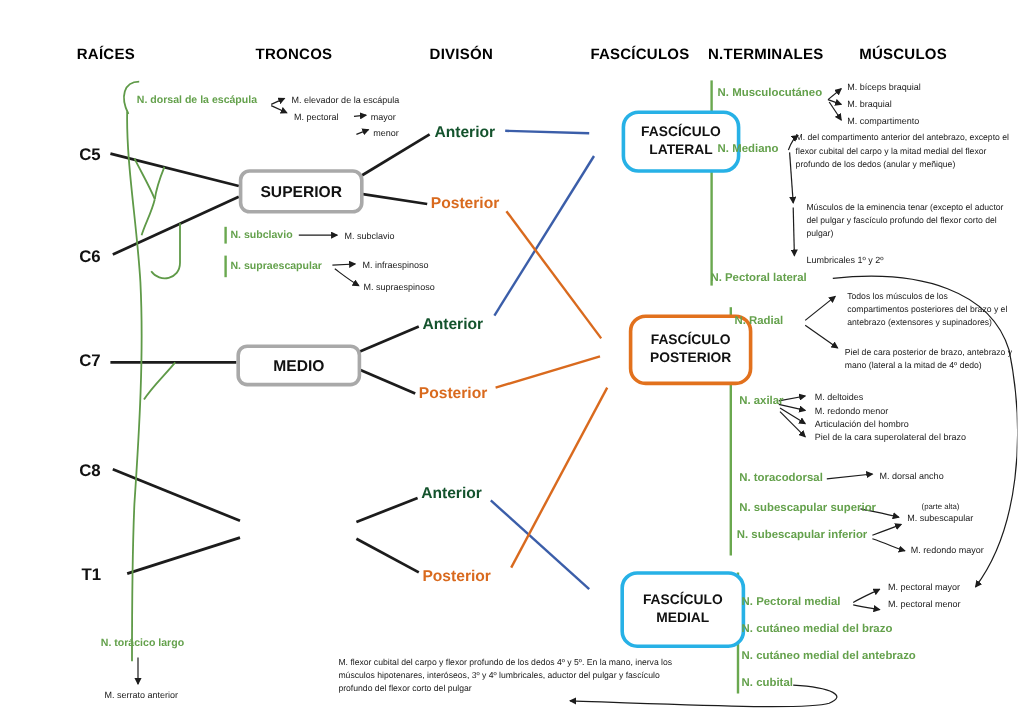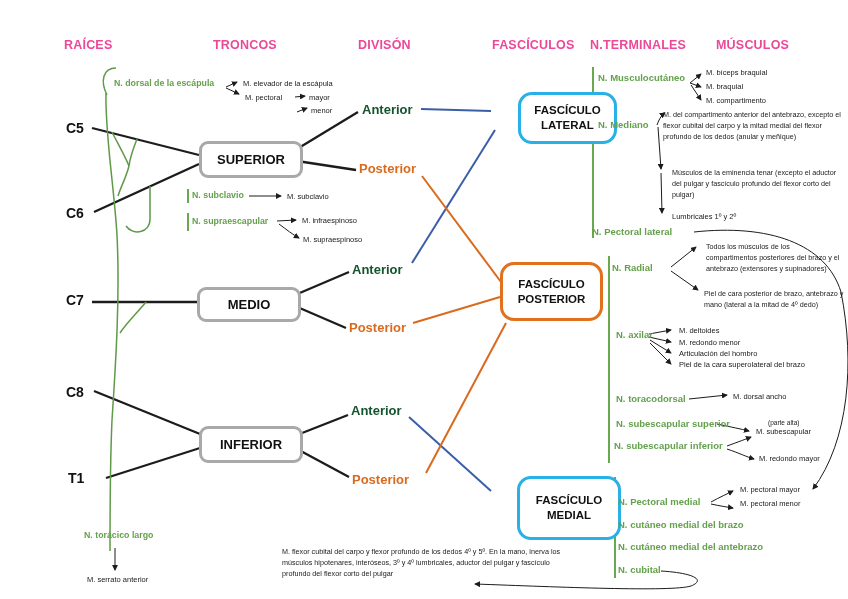--- a/index.html
+++ b/index.html
@@ -1,28 +1,28 @@
 <!DOCTYPE html>
 <html><head>
 <meta charset="utf-8">
 <style>
   html,body{margin:0;padding:0;background:#fff;}
   .canvas{position:relative;width:848px;height:599px;background:#fff;overflow:hidden;
           font-family:"Liberation Sans",sans-serif;color:#1a1a1a;}
   .lines{position:absolute;left:0;top:0;width:848px;height:599px;}
   .lbl{position:absolute;white-space:nowrap;}
-  .hdr{font-weight:bold;font-size:12.5px;letter-spacing:.2px;color:#ec4899;}
+  .hdr{font-weight:bold;font-size:12.5px;letter-spacing:.2px;color:#000000;}
   .root{font-weight:bold;font-size:14px;color:#111;}
   .trunk-box{position:absolute;border:3.5px solid #a9a9a9;border-radius:9px;background:#fff;
              font-weight:bold;font-size:13px;color:#111;display:flex;align-items:center;justify-content:center;}
   .fbox{position:absolute;border:3.5px solid;border-radius:14px;background:#fff;font-weight:bold;
         font-size:11.5px;color:#111;text-align:center;display:flex;align-items:center;justify-content:center;
         line-height:1.3;padding:2px 6px;box-sizing:border-box;}
   .fbox.cyan{border-color:#27b1e6;margin-left:26px;}
-  .fbox.orange{border-color:#e2711d;}
+  .fbox.orange{border-color:#e2711d;margin-left:24px;}
   .div-lbl{font-weight:bold;font-size:13px;}
   .ant{color:#14532d;} .post{color:#d96a1e;}
   .nerve{font-weight:bold;color:#64a14c;font-size:9.5px;}
   .nerve-sm{font-weight:bold;color:#64a14c;font-size:8.8px;}
   .mus{font-size:7.5px;color:#1a1a1a;}
   .mus-xs{font-size:6.5px;color:#1a1a1a;}
   .mus-block{position:absolute;font-size:7.2px;color:#1a1a1a;line-height:1.5;white-space:normal;}
 </style>
 </head>
 <body>
@@ -120,21 +120,20 @@
   <div class="lbl hdr" style="left:716px;top:38px">MÚSCULOS</div>
 
   <div class="lbl root" style="left:66px;top:120px">C5</div>
   <div class="lbl root" style="left:66px;top:205px">C6</div>
   <div class="lbl root" style="left:66px;top:292px">C7</div>
   <div class="lbl root" style="left:66px;top:384px">C8</div>
   <div class="lbl root" style="left:68px;top:470px">T1</div>
 
   <div class="trunk-box" style="left:199px;top:141px;width:98px;height:31px">SUPERIOR</div>
   <div class="trunk-box" style="left:197px;top:287px;width:98px;height:29px">MEDIO</div>
-  <div class="trunk-box" style="left:199px;top:426px;width:98px;height:31px">INFERIOR</div>
 
   <div class="lbl div-lbl ant" style="left:362px;top:102px">Anterior</div>
   <div class="lbl div-lbl post" style="left:359px;top:161px">Posterior</div>
   <div class="lbl div-lbl ant" style="left:352px;top:262px">Anterior</div>
   <div class="lbl div-lbl post" style="left:349px;top:320px">Posterior</div>
   <div class="lbl div-lbl ant" style="left:351px;top:403px">Anterior</div>
   <div class="lbl div-lbl post" style="left:352px;top:472px">Posterior</div>
 
   <div class="fbox cyan" style="left:492px;top:92px;width:99px;height:52px">FASCÍCULO LATERAL</div>
   <div class="fbox orange" style="left:500px;top:262px;width:103px;height:59px">FASCÍCULO POSTERIOR</div>

